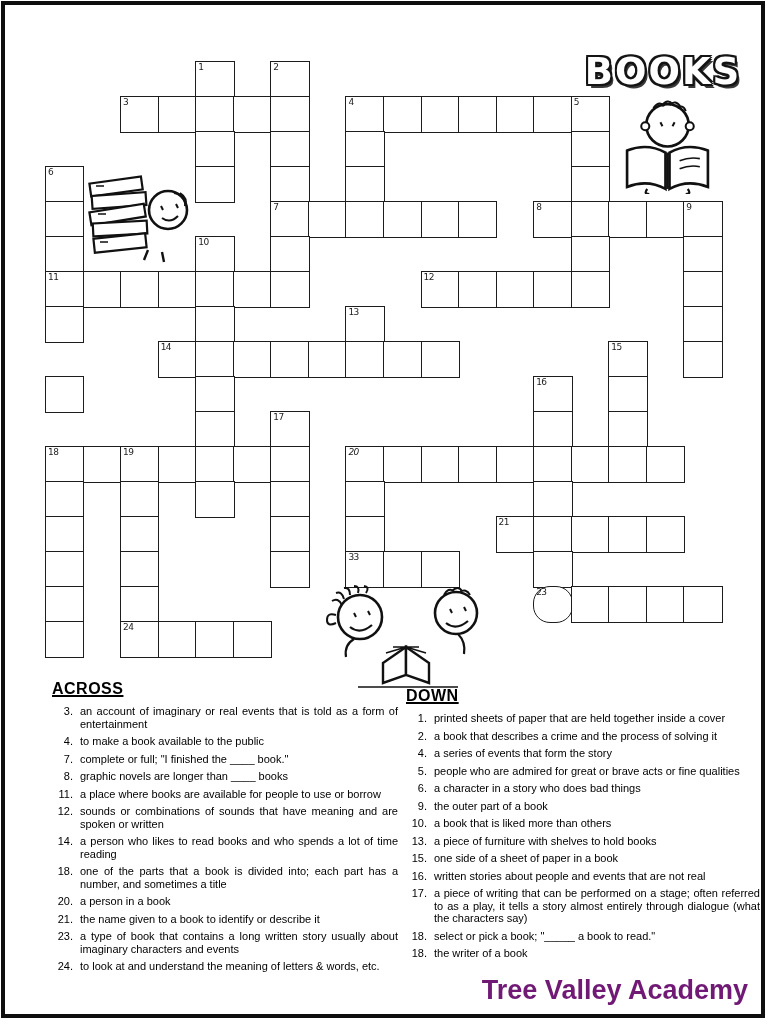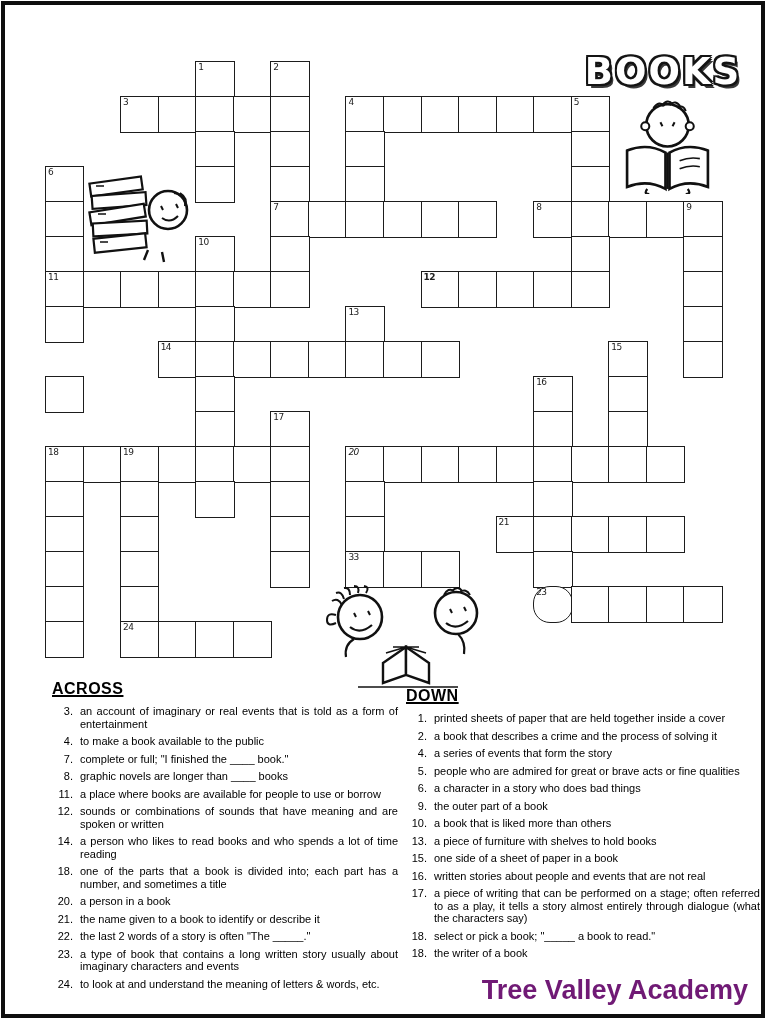--- a/index.html
+++ b/index.html
@@ -128,21 +128,21 @@
       <div class="cell" style="left: 638.35px; top: 175px;"></div>
       <div class="cell" style="left: 0px; top: 210px;">
         <span class="cnum">11</span>
       </div>
       <div class="cell" style="left: 37.55px; top: 210px;"></div>
       <div class="cell" style="left: 75.1px; top: 210px;"></div>
       <div class="cell" style="left: 112.65px; top: 210px;"></div>
       <div class="cell" style="left: 150.2px; top: 210px;"></div>
       <div class="cell" style="left: 187.75px; top: 210px;"></div>
       <div class="cell" style="left: 225.3px; top: 210px;"></div>
-      <div class="cell" style="left: 375.5px; top: 210px; font-weight: bold;">
+      <div class="cell" style="left: 375.5px; top: 210px;">
         <span class="cnum">12</span>
       </div>
       <div class="cell" style="left: 413.05px; top: 210px;"></div>
       <div class="cell" style="left: 450.6px; top: 210px;"></div>
       <div class="cell" style="left: 488.15px; top: 210px;"></div>
       <div class="cell" style="left: 525.7px; top: 210px;"></div>
       <div class="cell" style="left: 638.35px; top: 210px;"></div>
       <div class="cell" style="left: 0px; top: 245px;"></div>
       <div class="cell" style="left: 150.2px; top: 245px;"></div>
       <div class="cell" style="left: 300.4px; top: 245px;">
@@ -331,24 +331,20 @@
         </div>
         <div class="clue">
           <span class="cnum2">20.</span>
           <span class="ctext">a person in a book</span>
         </div>
         <div class="clue">
           <span class="cnum2">21.</span>
           <span class="ctext">the name given to a book to identify or describe it</span>
         </div>
         <div class="clue">
-          <span class="cnum2">22.</span>
-          <span class="ctext">the last 2 words of a story is often "The _____."</span>
-        </div>
-        <div class="clue">
           <span class="cnum2">23.</span>
           <span class="ctext">a type of book that contains a long written story usually about imaginary characters and events</span>
         </div>
         <div class="clue">
           <span class="cnum2">24.</span>
           <span class="ctext">to look at and understand the meaning of letters &amp; words, etc.</span>
         </div>
       </div>
   </div>
 

